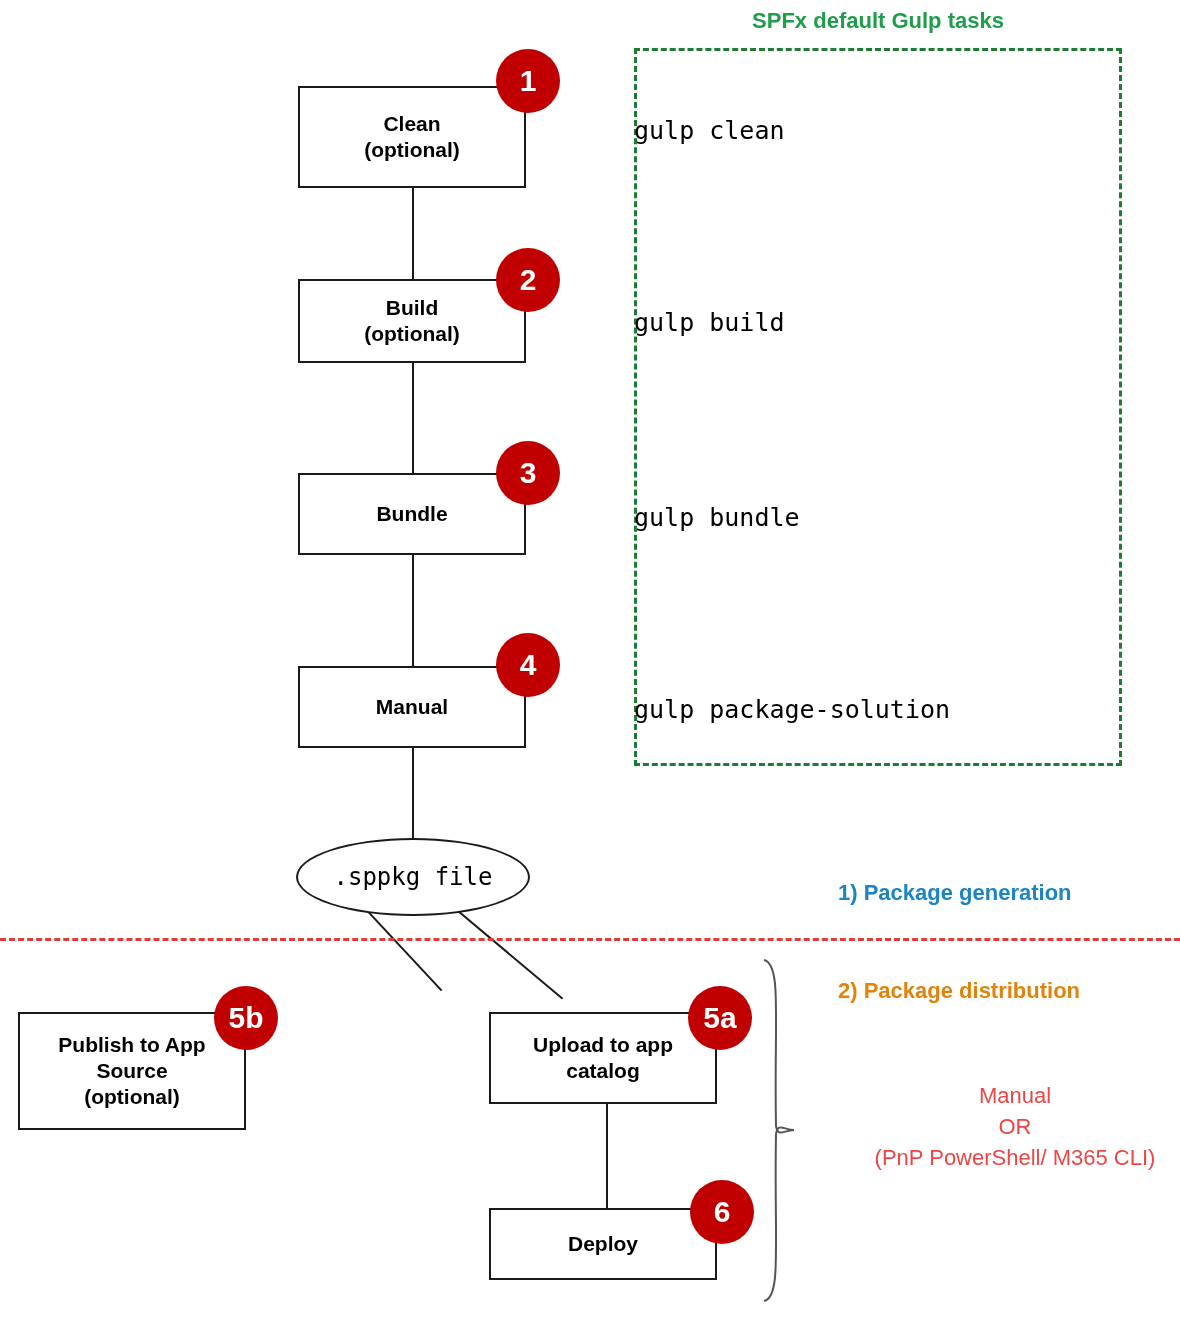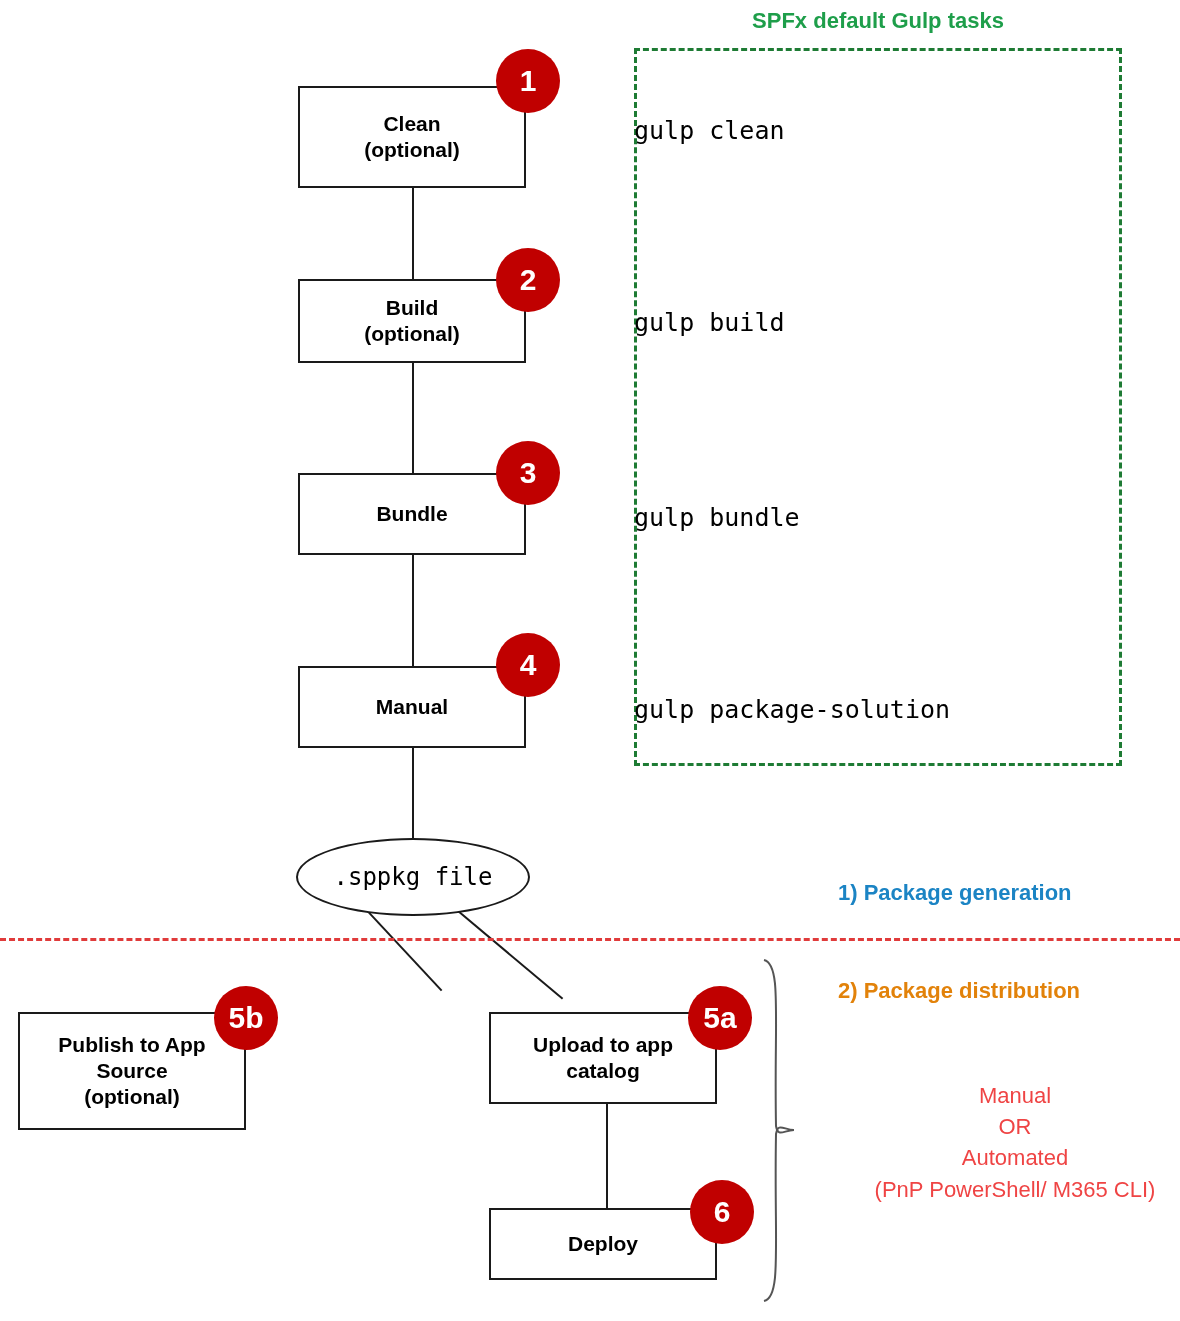--- a/index.html
+++ b/index.html
@@ -215,17 +215,16 @@
   </div>
   <div class="badge" style="left:690px; top:1180px;">6</div>
 
   <svg class="brace" viewBox="0 0 40 345" preserveAspectRatio="none">
     <path d="M6 2 C 24 6, 16 60, 18 168 C 20 180, 26 172, 36 172 C 26 172, 20 164, 18 176 C 16 286, 24 339, 6 343" fill="none" stroke="#555555" stroke-width="2"></path>
   </svg>
 
   <div class="side-note">
     <div>Manual</div>
     <div class="or">OR</div>
-    <div>Automated</div>
     <div>(PnP PowerShell/ M365 CLI)</div>
   </div>
 
 </div>
 
 </body></html>

